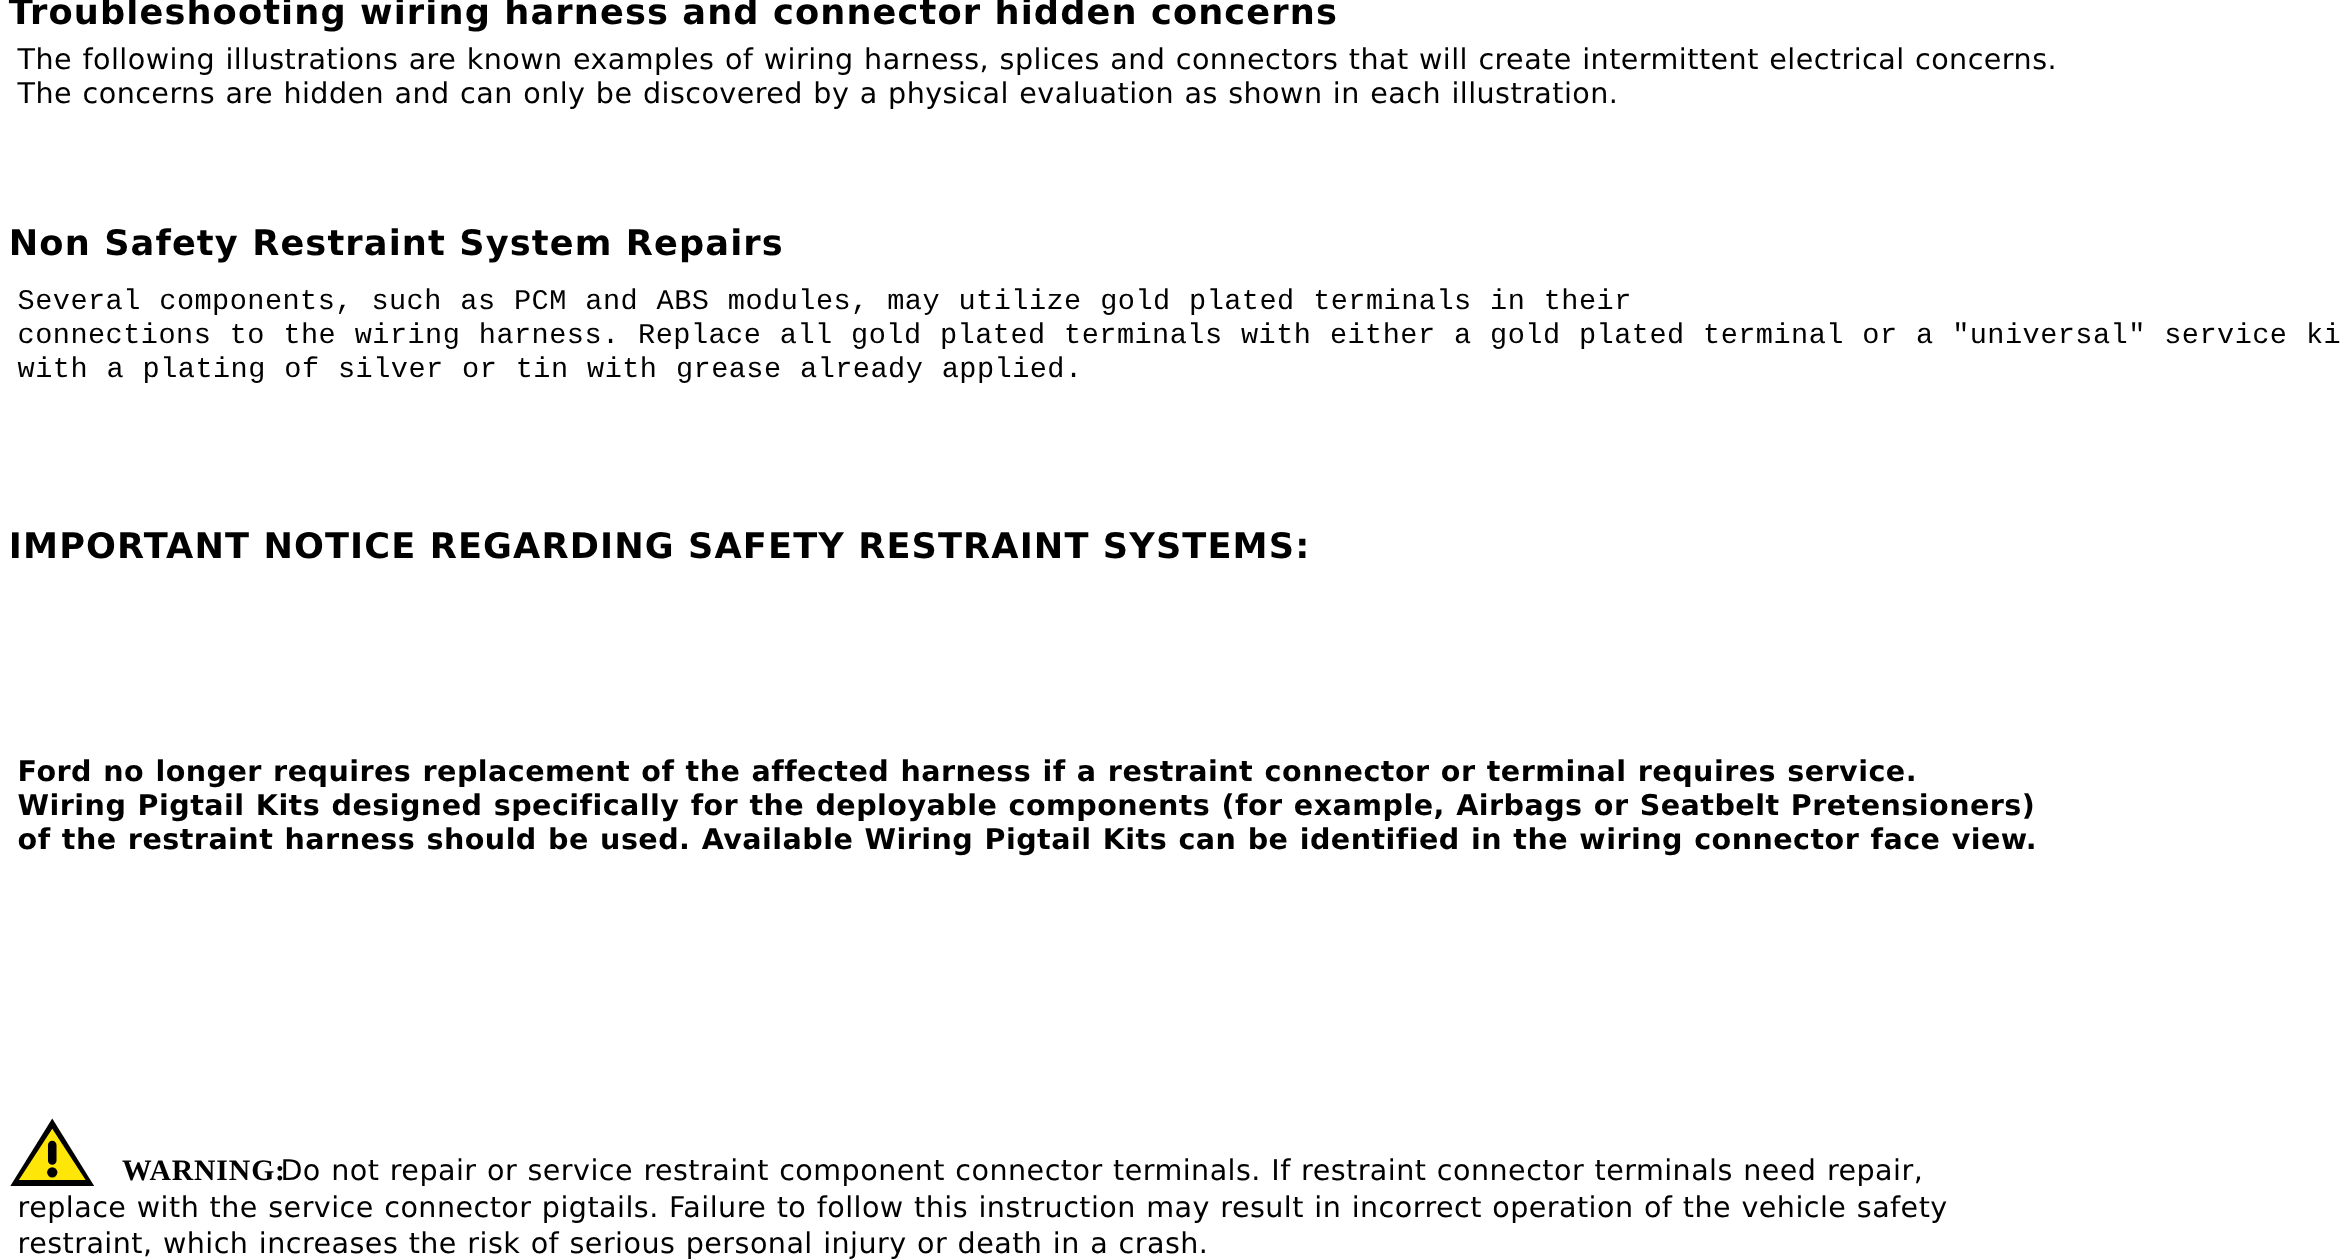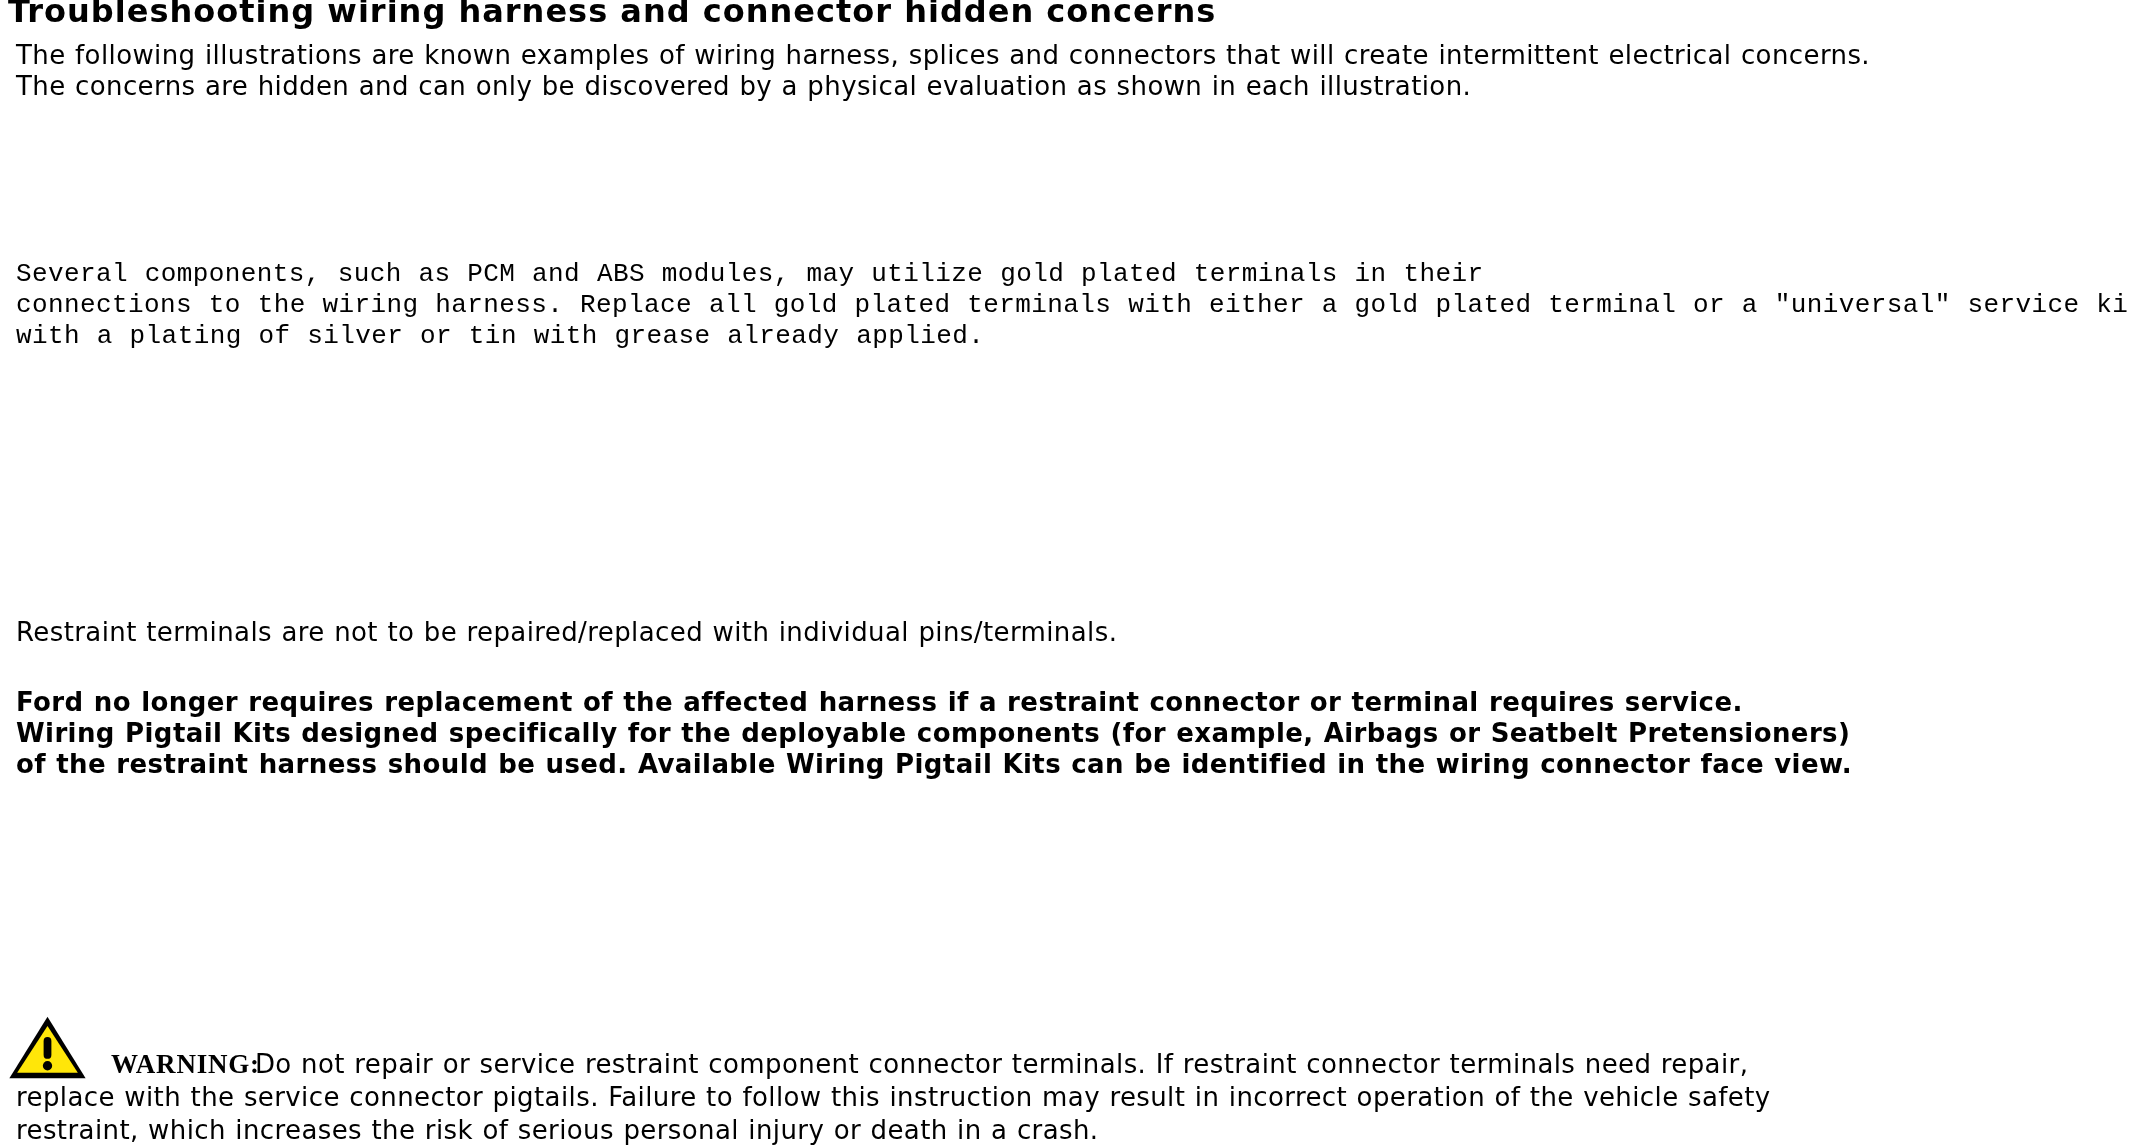--- a/index.html
+++ b/index.html
@@ -66,28 +66,29 @@
 </head>
 <body>
 
 <main class="page">
 
   <h1 id="title" class="heading">Troubleshooting wiring harness and connector hidden concerns</h1>
 
   <p id="intro" class="body">The following illustrations are known examples of wiring harness, splices and connectors that will create intermittent electrical concerns.
 The concerns are hidden and can only be discovered by a physical evaluation as shown in each illustration.</p>
 
+  <h2 id="h-nonsafety" class="heading">Non Safety Restraint System Repairs</h2>
 
   <p id="p-nonsafety" class="body">Several components, such as PCM and ABS modules, may utilize gold plated terminals in their
 connections to the wiring harness. Replace all gold plated terminals with either a gold plated terminal or a "universal" service kit
 with a plating of silver or tin with grease already applied.</p>
 
+  <h2 id="h-important" class="heading">IMPORTANT NOTICE REGARDING SAFETY RESTRAINT SYSTEMS:</h2>
 
 
-  <p id="p-restraint" class="body">Restraint terminals are not to be repaired/replaced with individual pins/terminals.</p>
 
   <p id="p-pigtail" class="body">Ford no longer requires replacement of the affected harness if a restraint connector or terminal requires service.
 Wiring Pigtail Kits designed specifically for the deployable components (for example, Airbags or Seatbelt Pretensioners)
 of the restraint harness should be used. Available Wiring Pigtail Kits can be identified in the wiring connector face view.</p>
 
   <div class="warning-icon">
     <svg viewBox="0 0 100 81" xmlns="http://www.w3.org/2000/svg">
       <polygon points="50,1 99,80 1,80" fill="#000000"></polygon>
       <polygon points="50,13 89,73 11,73" fill="#ffe609"></polygon>
       <rect x="45" y="27" width="10" height="28" rx="5" fill="#000000"></rect>

